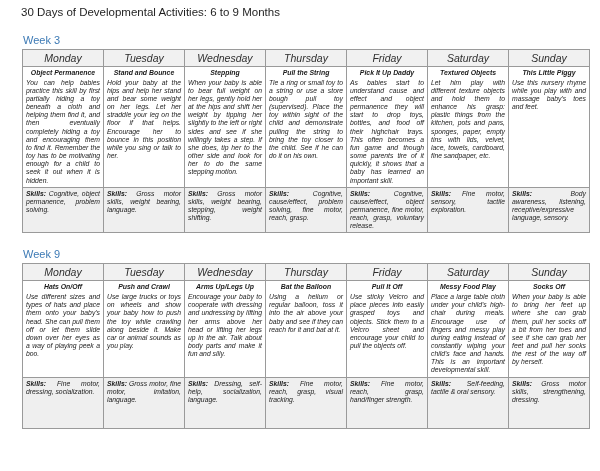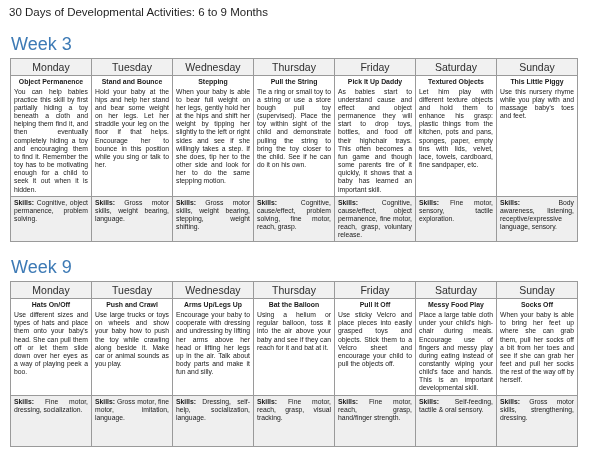--- a/index.html
+++ b/index.html
@@ -3,40 +3,41 @@
 <meta charset="utf-8">
 <style>
   * { box-sizing: border-box; margin: 0; padding: 0; }
   html, body {
     width: 600px; height: 471px;
     background: #ffffff;
     font-family: "Liberation Sans", sans-serif;
     color: #1a1a1a;
     overflow: hidden;
   }
-  .page { padding: 5px 8px; }
+  .page { padding: 5px 20px; }
   .doc-title {
     font-size: 11.5px;
     color: #1f1f1f;
     margin: 1px 0 0 1px;
     font-weight: normal;
   }
   .week-heading {
     color: #3d7ab5;
-    font-size: 18px;
+    font-size: 11px;
     font-weight: normal;
     margin: 15px 0 3px 3px;
   }
   .week-heading.first { margin-top: 16px; }
   table.cal {
     border-collapse: collapse;
     table-layout: fixed;
     width: 568px;
     margin-left: 2px;
     border: 1px solid #7f7f7f;
+    font-style: italic;
   }
   table.cal td, table.cal th {
     border: 1px solid #9a9a9a;
     vertical-align: top;
     overflow: hidden;
   }
   table.cal th {
     background: #f1f1f1;
     font-weight: normal;
     font-size: 10.5px;

